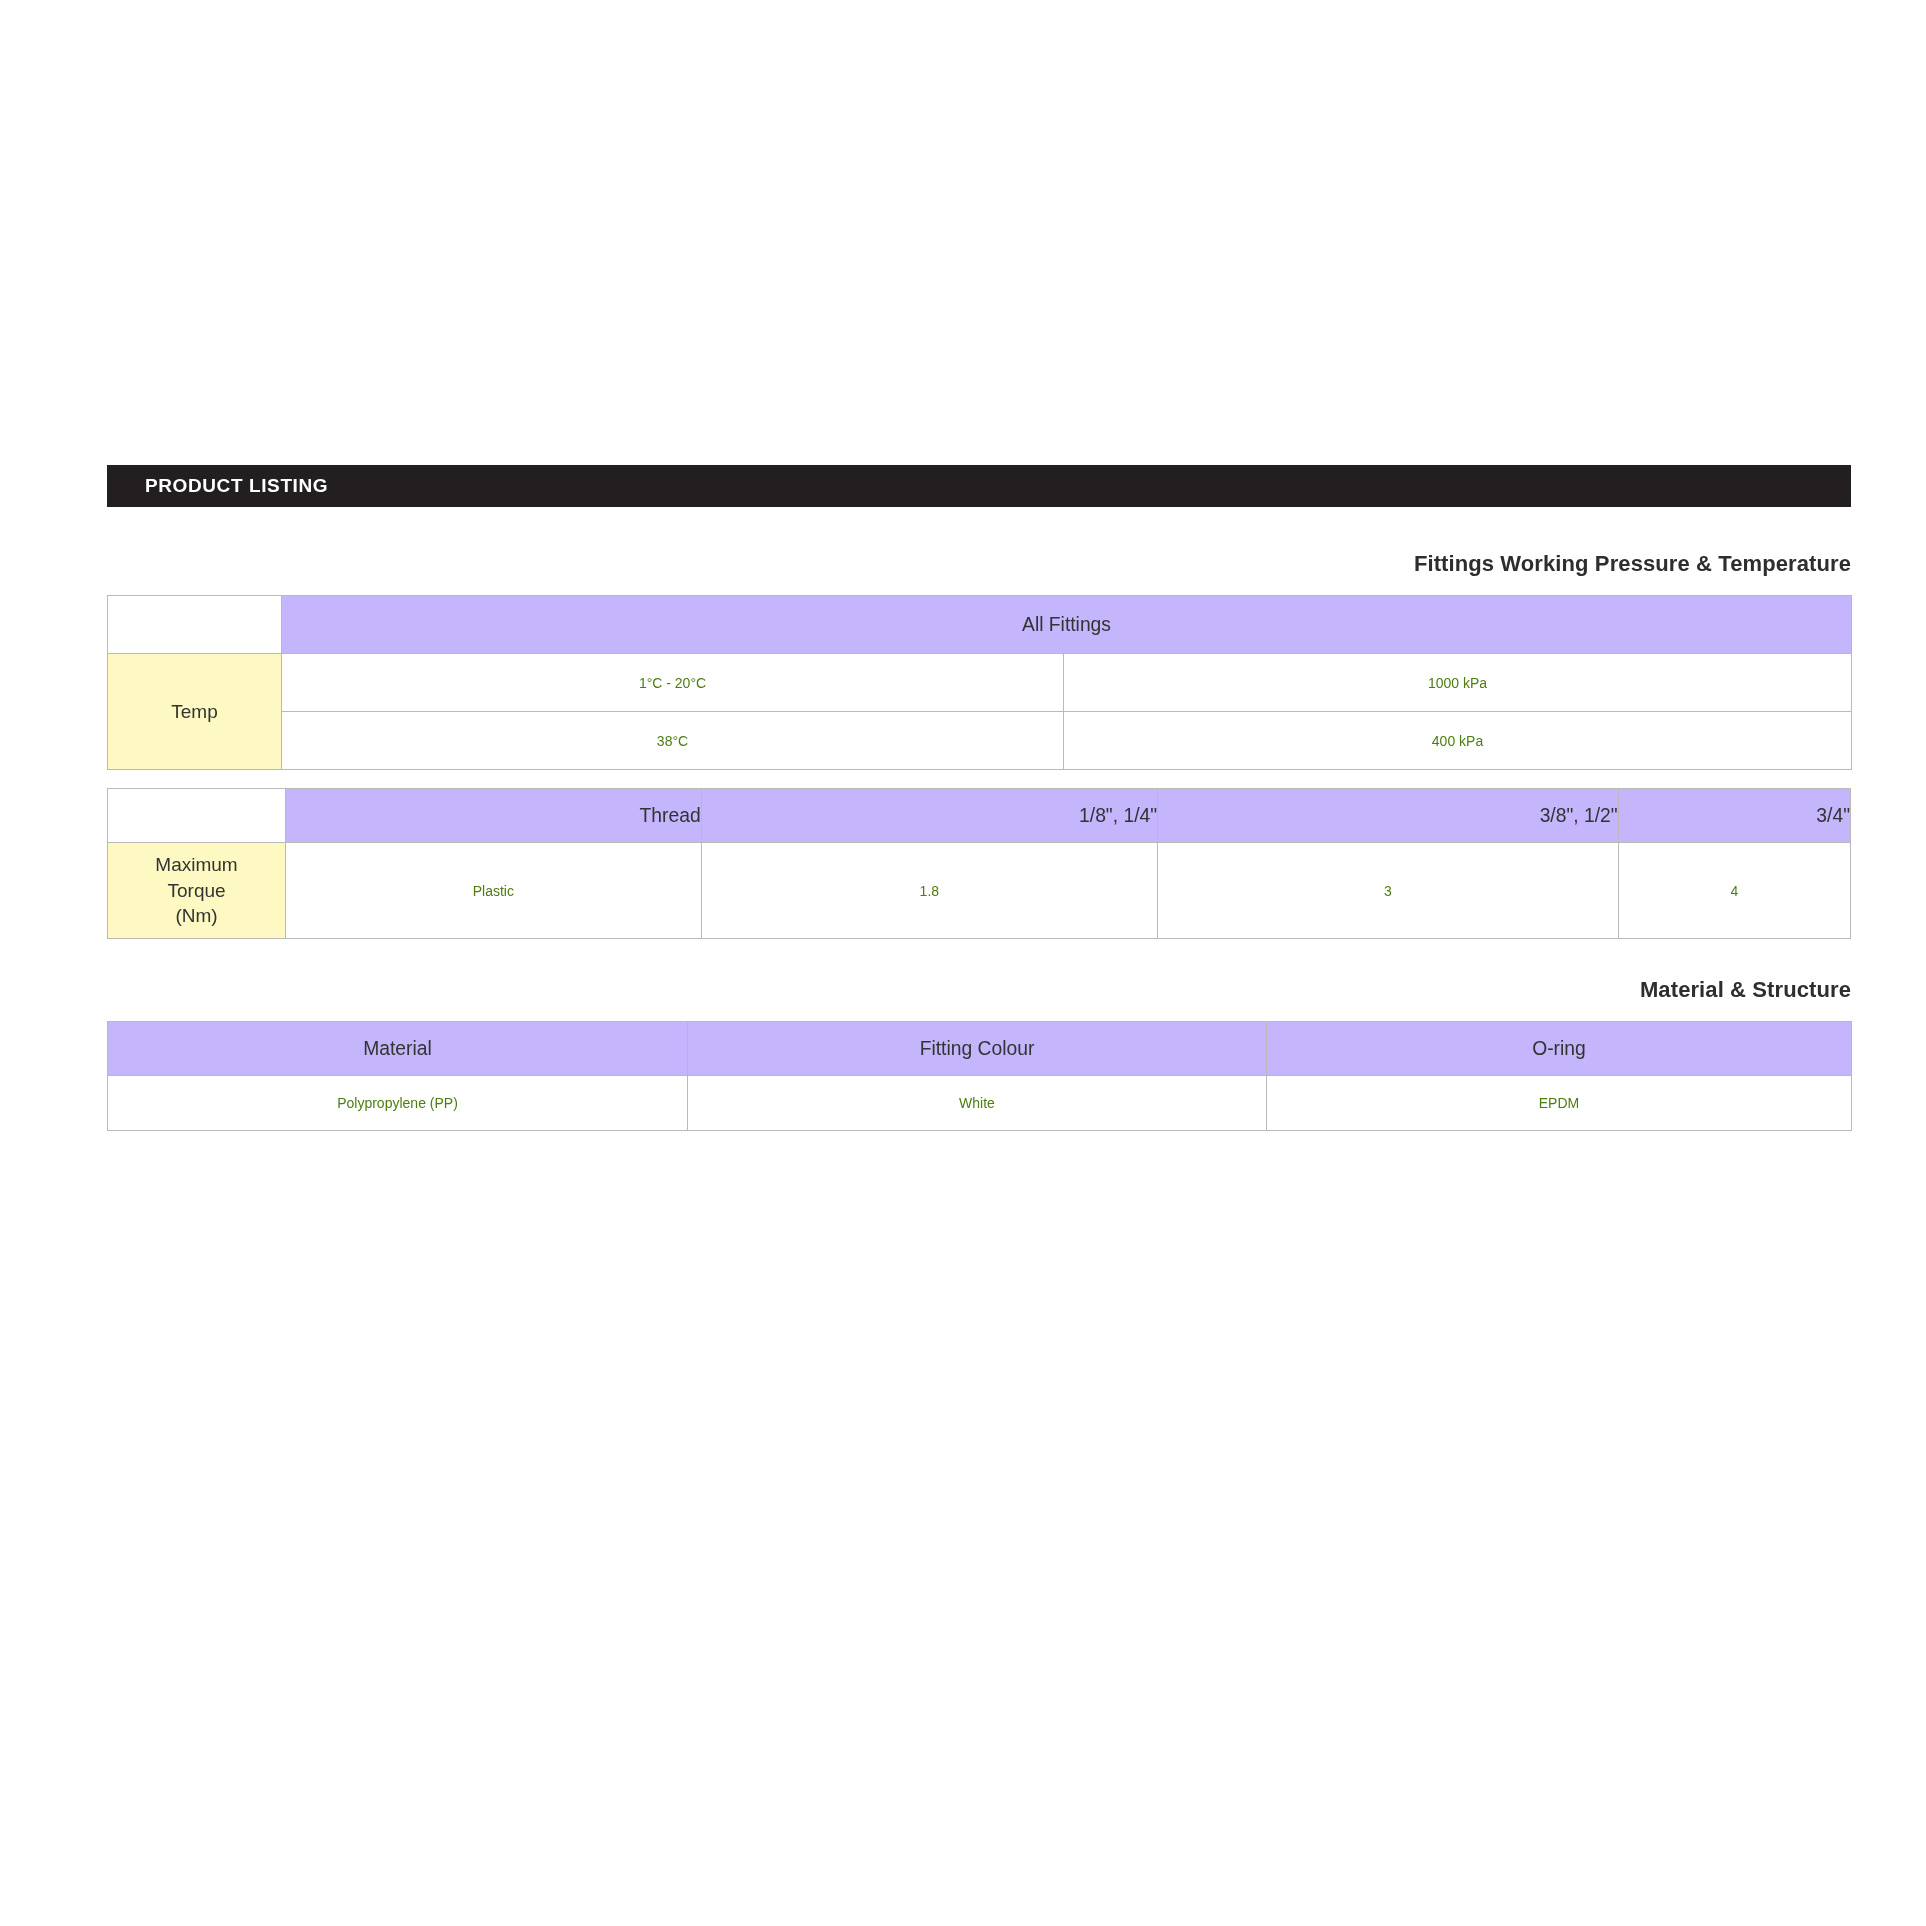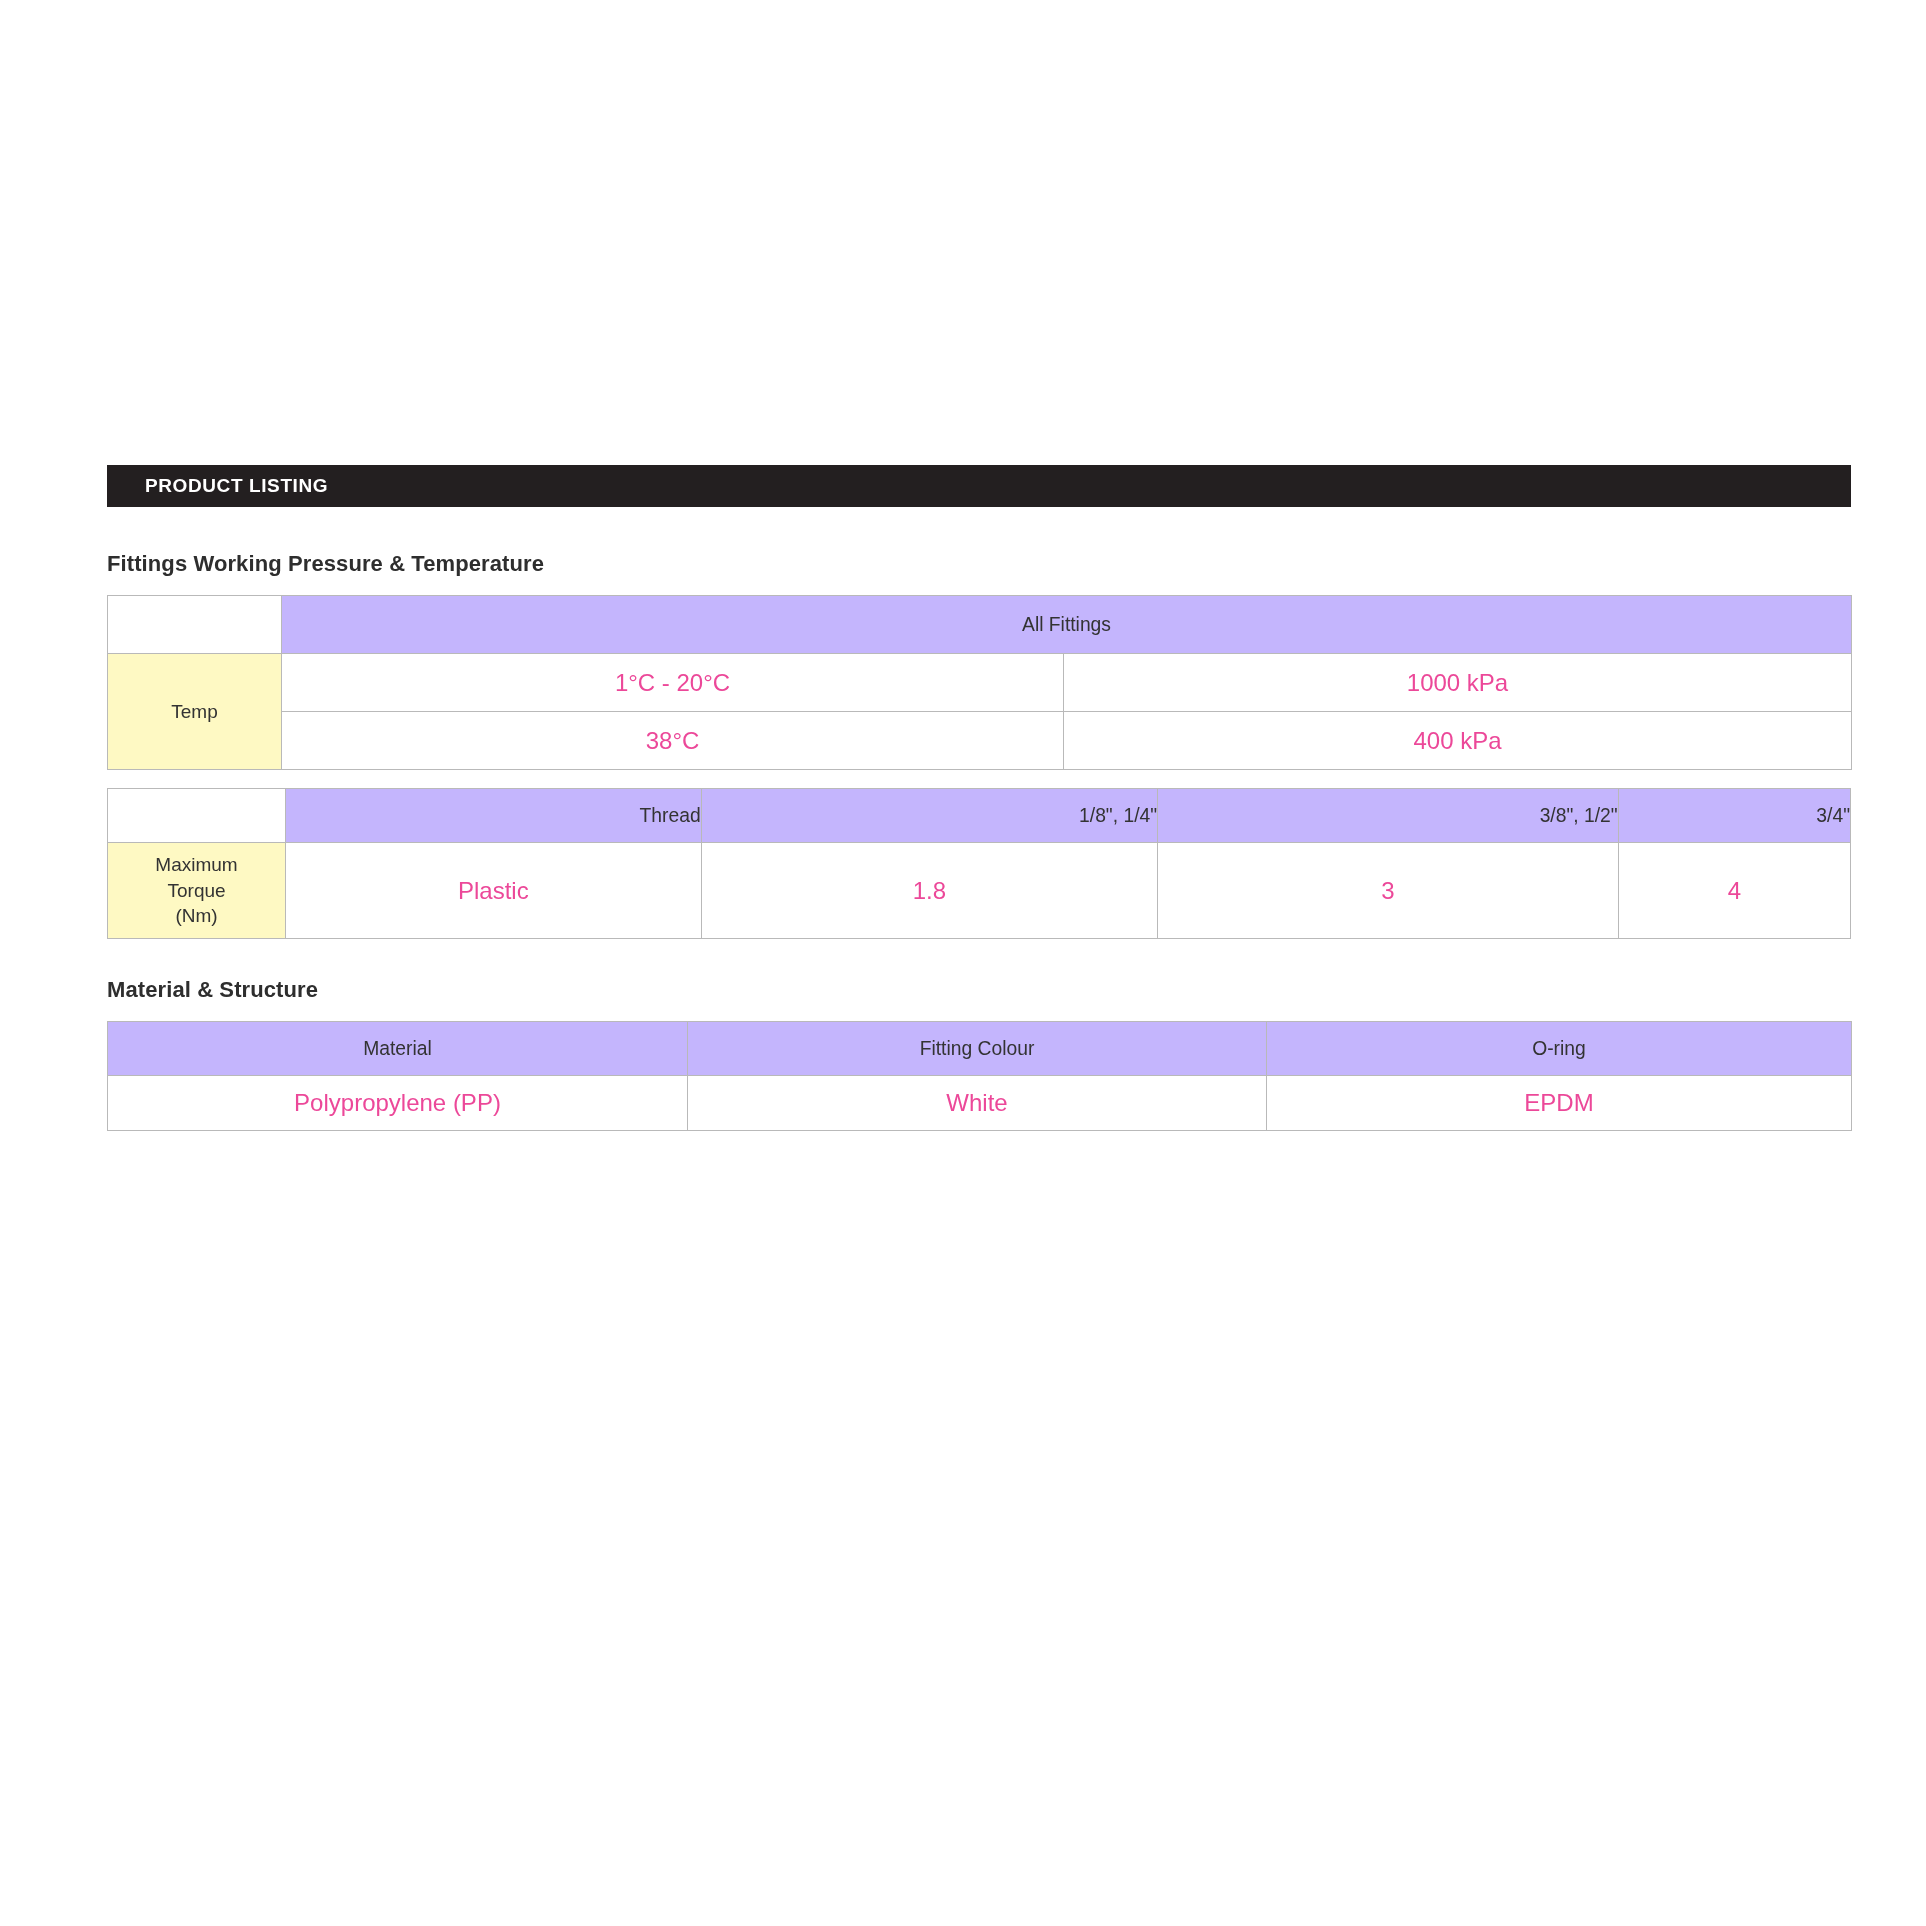--- a/index.html
+++ b/index.html
@@ -45,37 +45,38 @@
     font-weight: bold;
     letter-spacing: 0.6px;
   }
 
   
   .section-title {
     font-size: 22px;
     font-weight: bold;
     color: #2e2e2e;
     letter-spacing: 0.1px;
+    text-align: right;
   }
   .t1 { margin-top: 44px; }
   .t2 { margin-top: 38px; }
   .t3 { margin-top: 38px; }
 
   
   table {
     border-collapse: collapse;
     width: 100%;
     table-layout: fixed;
     margin-top: 18px;
   }
   td, th {
     border: 1px solid #b9b9b9;
     font-weight: normal;
-    font-size: 24px;
-    color: #ec4899;
+    font-size: 14px;
+    color: #4d7c0f;
     text-align: center;
     padding: 0;
     vertical-align: middle;
   }
   .hdr {
     background: #c4b5fd;
     color: #333333;
     font-size: 19.3px;
   }
   .side {

